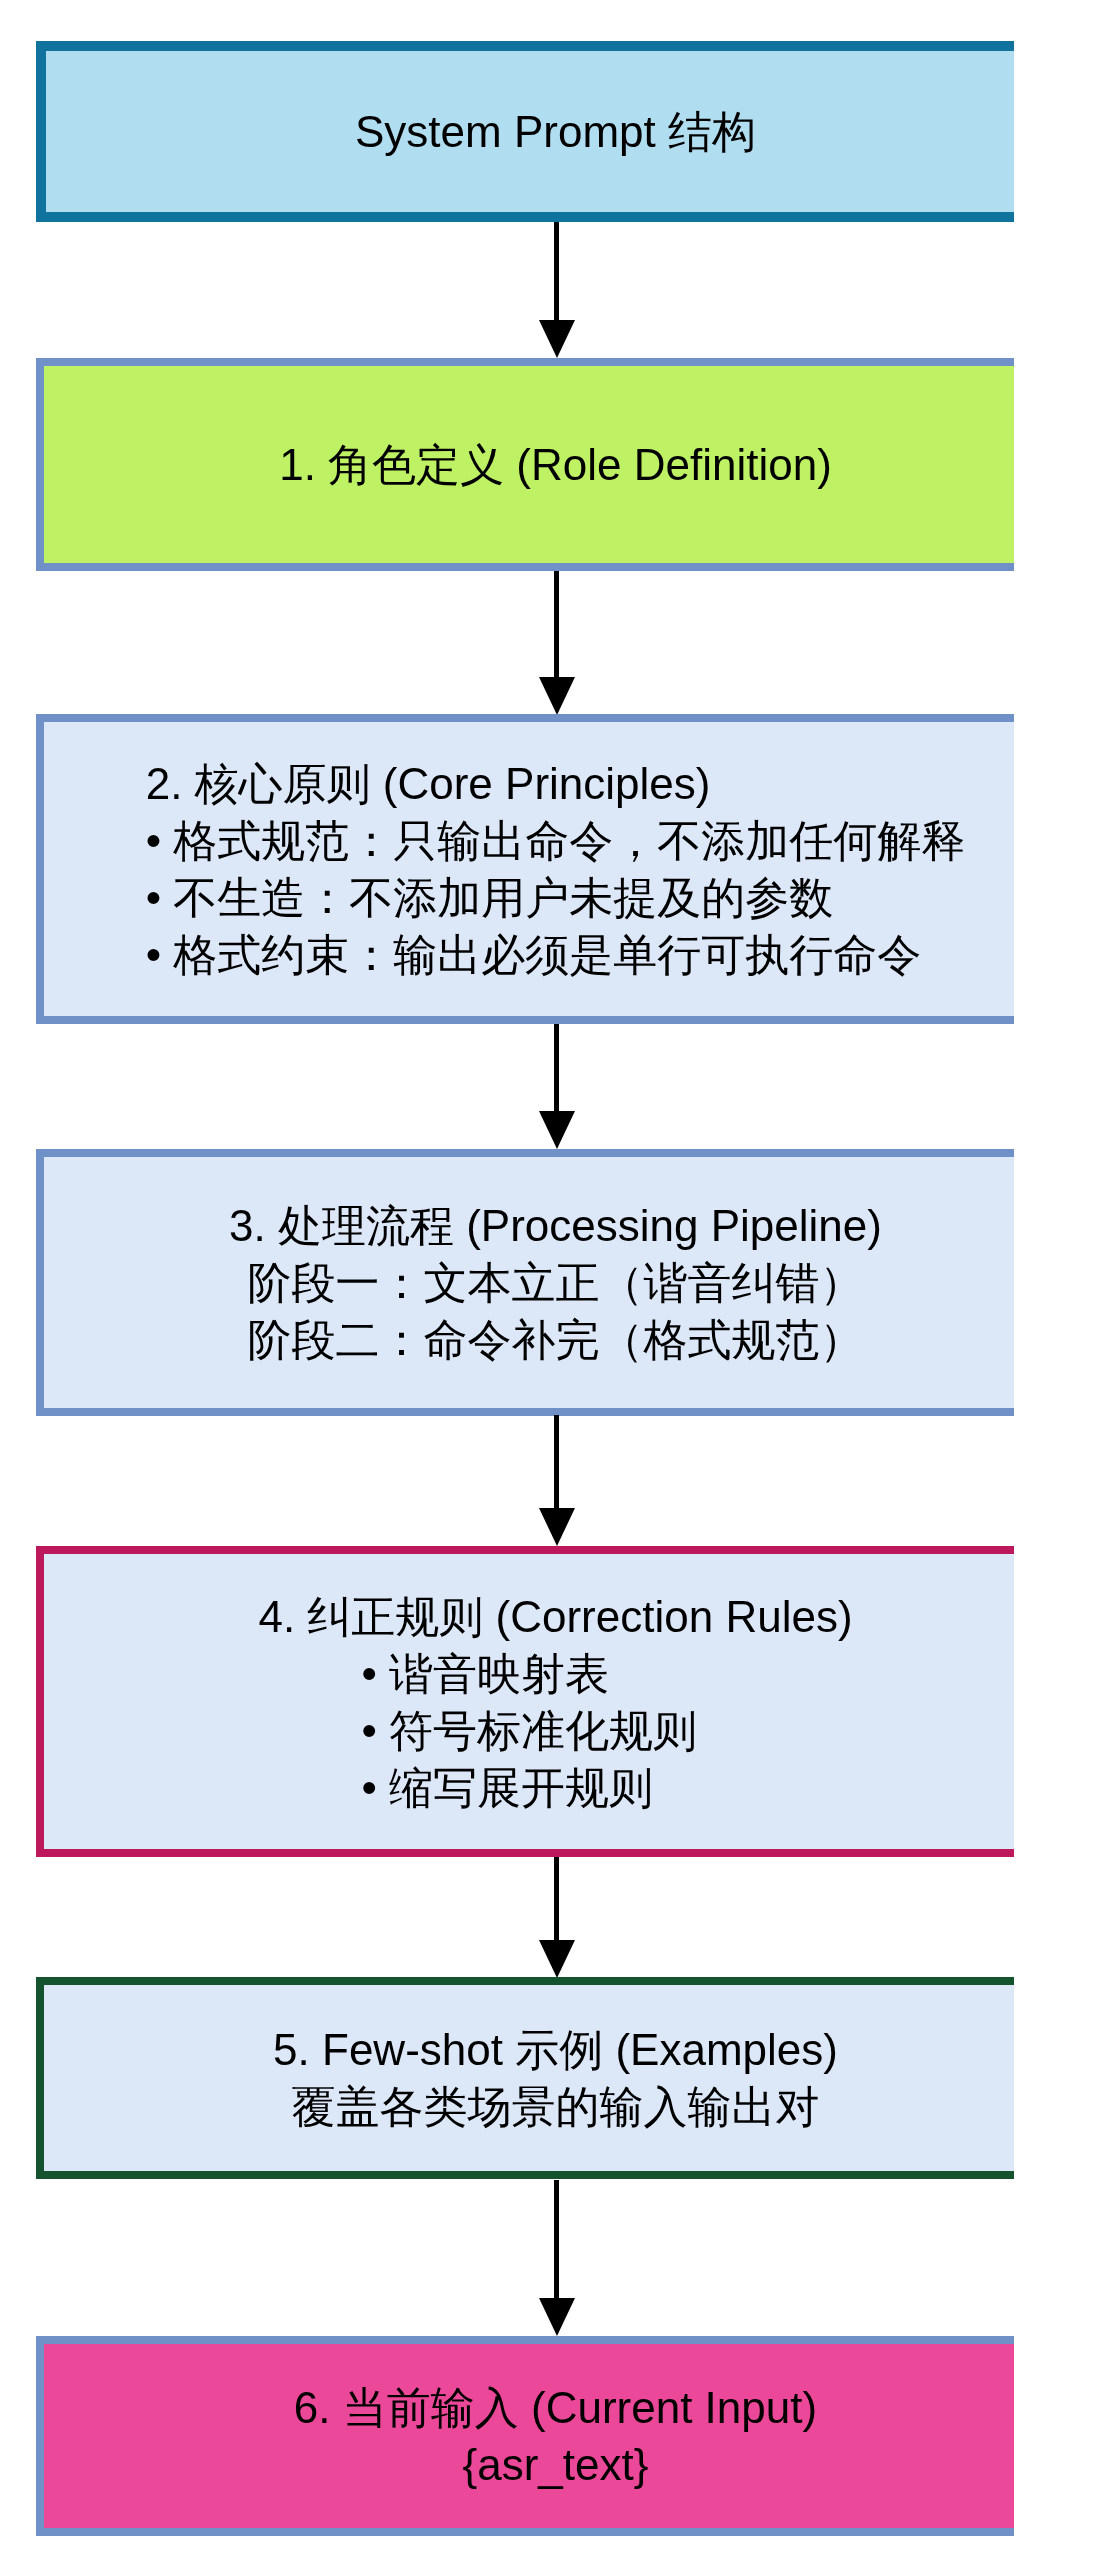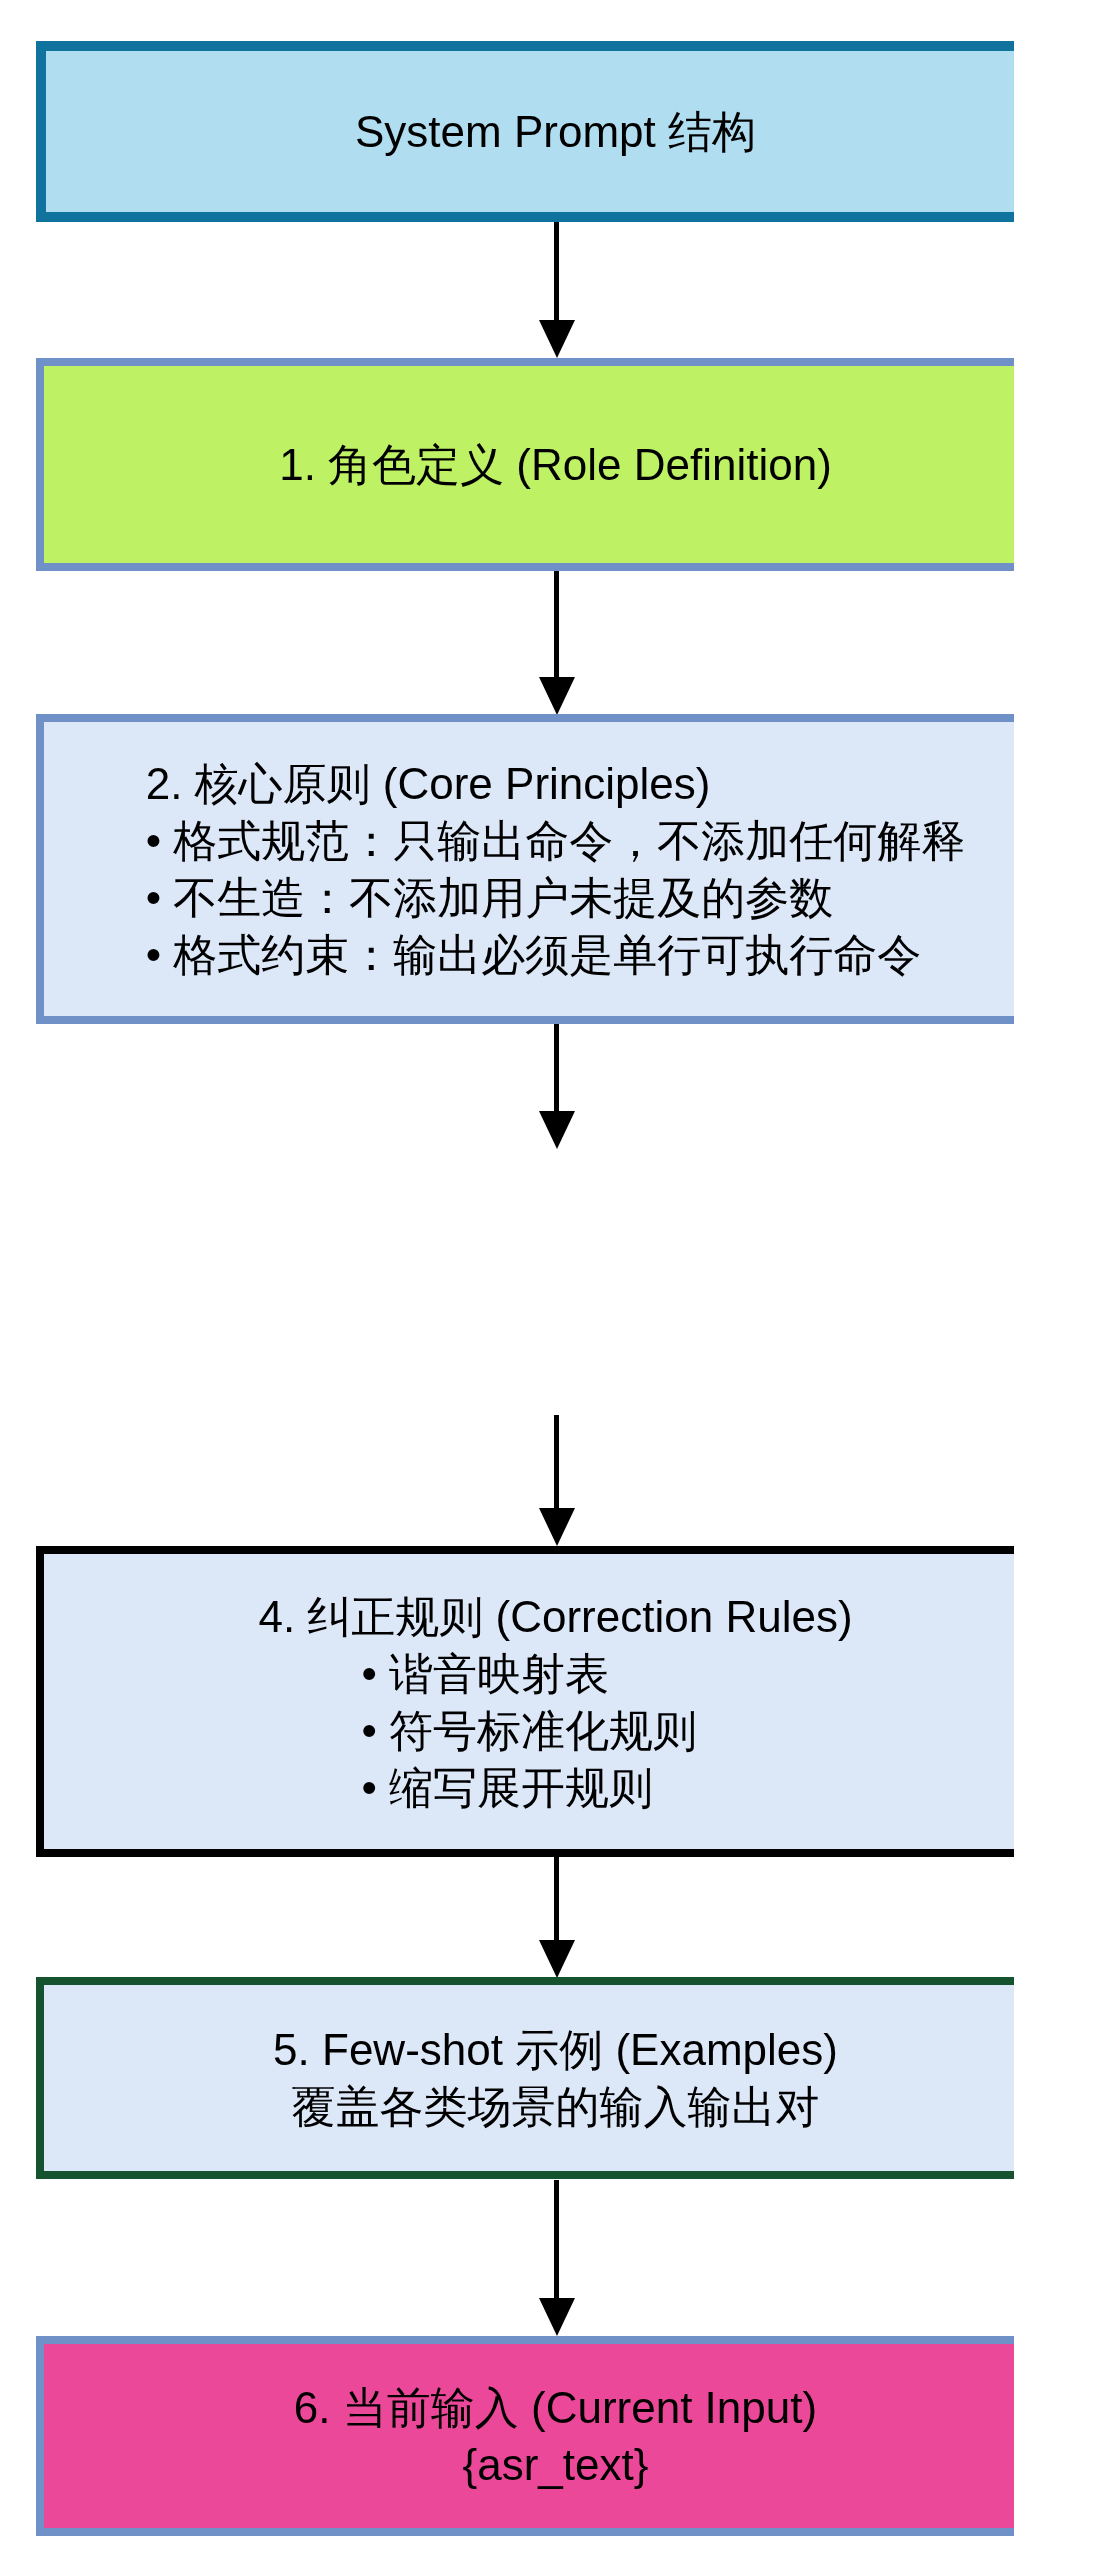--- a/index.html
+++ b/index.html
@@ -27,21 +27,21 @@
   
   .block{width:fit-content;margin:0 auto;text-align:left;}
   .ln{white-space:pre;}
   .ln.center{}
   .ln.indent{padding-left:103px;}
 
   .n1{top:41px;height:181px;background:#b1ddf0;border:10px solid #10739e;}
   .n2{top:358px;height:213px;background:#bef264;border:8px solid #7090c8;}
   .n3{top:714px;height:310px;background:#dce7f8;border:8px solid #7090c8;}
   .n4{top:1149px;height:267px;background:#dce7f8;border:8px solid #7090c8;}
-  .n5{top:1546px;height:311px;background:#dce7f8;border:8px solid #000000;}
+  .n5{top:1546px;height:311px;background:#dce7f8;border:8px solid #be185d;}
   .n6{top:1977px;height:202px;background:#dce7f8;border:8px solid #14532d;}
   .n7{top:2336px;height:200px;background:#ec4899;border:8px solid #7090c8;}
 
   .shaft{
     position:absolute;
     left:554px;
     width:5px;
     background:#000000;
   }
   .head{
@@ -89,20 +89,25 @@
       <div class="ln">• 不生造：不添加用户未提及的参数</div>
       <div class="ln">• 格式约束：输出必须是单行可执行命令</div>
     </div>
   </div>
 
   <div>
     <div class="shaft a3s"></div>
     <div class="head a3h"></div>
   </div>
 
+  <div class="node n4 center-lines">
+    <div class="ln">3. 处理流程 (Processing Pipeline)</div>
+    <div class="ln">阶段一：文本立正（谐音纠错）</div>
+    <div class="ln">阶段二：命令补完（格式规范）</div>
+  </div>
 
   <div>
     <div class="shaft a4s"></div>
     <div class="head a4h"></div>
   </div>
 
   <div class="node n5">
     <div class="block">
       <div class="ln center">4. 纠正规则 (Correction Rules)</div>
       <div class="ln indent">• 谐音映射表</div>

